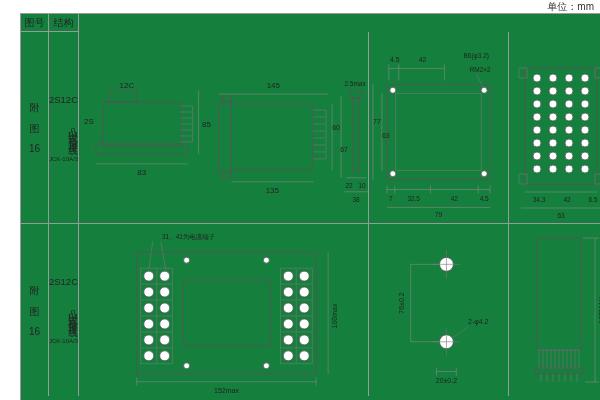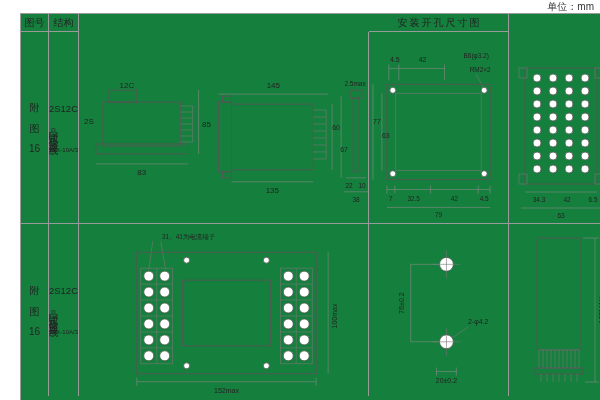--- a/index.html
+++ b/index.html
@@ -8,21 +8,21 @@
   .sheet{position:relative;width:600px;height:400px;background:#fff;overflow:hidden}
   .unit{position:absolute;top:0px;right:6px;font-size:10px;color:#333;white-space:nowrap}
   .tbl{position:absolute;left:20px;top:13px;width:595px;height:388px;border:1px solid #9a9a9a;background:#15803d}
   .cell{position:absolute;border-right:1px solid #9a9a9a;border-bottom:1px solid #9a9a9a;display:flex;align-items:center;justify-content:center;overflow:hidden}
   .last-col{border-right:none}
   .last-row{border-bottom:none}
   .hdr{font-size:10px;color:#222;white-space:nowrap}
   .sp{letter-spacing:7px;text-indent:7px}
   .sp2{letter-spacing:2px;text-indent:2px}
   .figcol{display:flex;flex-direction:column;align-items:center;gap:7px;font-size:10px}
-  .struct{display:flex;flex-direction:column;align-items:flex-start;gap:6px;padding:6px 0}
+  .struct{display:flex;flex-direction:column;align-items:flex-end;gap:15px;padding:6px 0}
   .model{font-size:9.5px}
   .vtext{writing-mode:vertical-rl;text-orientation:upright;font-size:9.5px;letter-spacing:3px;line-height:1}
   .typ{font-size:6px;white-space:nowrap}
   svg{display:block}
   .ln{stroke:#555;stroke-width:.9;fill:none}
   .thin{stroke:#777;stroke-width:.6;fill:none}
   .dim{stroke:#888;stroke-width:.6;fill:none}
   .hole{fill:#fff;stroke:#555;stroke-width:.8}
   .d{font-size:8px;fill:#222;text-anchor:middle;font-family:"Liberation Sans",sans-serif}
   .d7{font-size:7px;fill:#222;text-anchor:middle;font-family:"Liberation Sans",sans-serif}
@@ -34,23 +34,20 @@
 <div class="sheet">
   <div class="unit">单位：mm</div>
 
   <div class="tbl">
 
     <div class="cell hdr" style="left:0;top:0;width:28px;height:18px">
         <span>图号</span>
       </div>
     <div class="cell hdr" style="left:28px;top:0;width:30px;height:18px">
         <span>结构</span>
-      </div>
-    <div class="cell hdr sp2" style="left:348px;top:0;width:140px;height:18px">
-        <span>安装开孔尺寸图</span>
       </div>
 
     <div class="cell" style="left:0;top:18px;width:28px;height:192px">
       <div class="figcol">
         <span>附</span>
         <span>图</span>
         <span>16</span>
       </div>
     </div>
 

